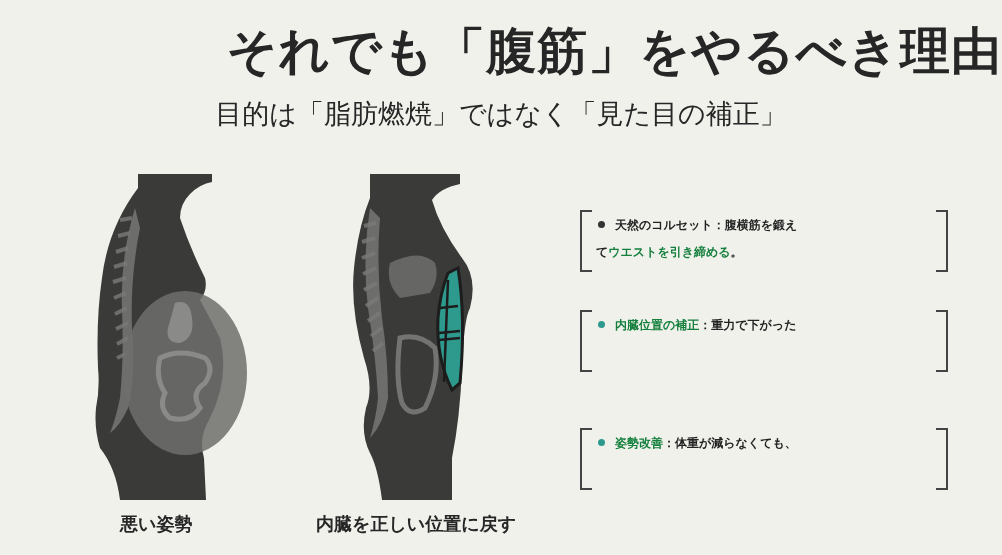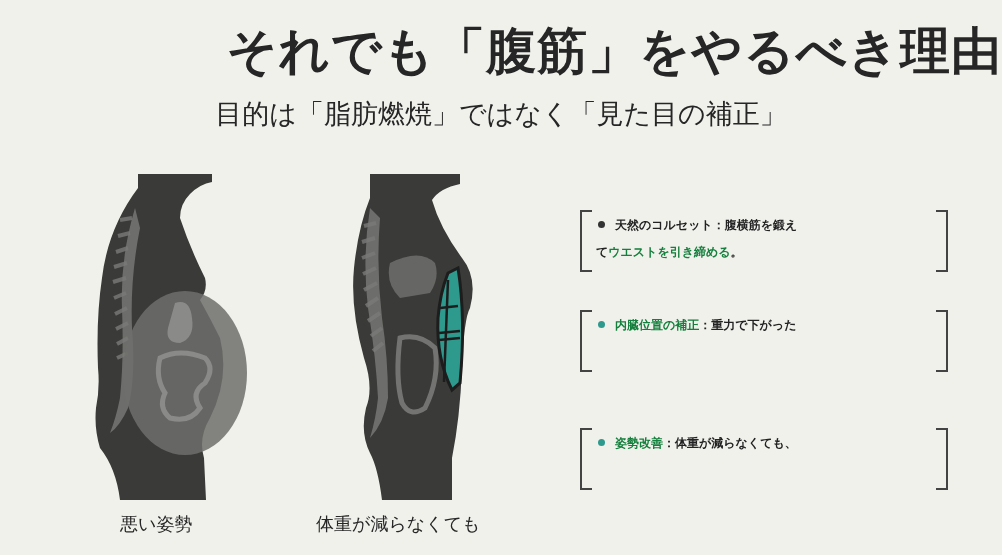--- a/index.html
+++ b/index.html
@@ -2,21 +2,21 @@
 <html><head>
 <meta charset="utf-8">
 <style>
   html,body{margin:0;padding:0;}
   body{width:1002px;height:555px;background:#f1f1ec;font-family:"DejaVu Sans","Liberation Sans",sans-serif;color:#222;position:relative;overflow:hidden;}
   .title{position:absolute;top:18px;left:0;width:1002px;text-align:right;font-size:50px;font-weight:bold;letter-spacing:1px;color:#262626;}
   .subtitle{position:absolute;top:96px;left:0;width:1002px;text-align:center;font-size:27px;font-weight:normal;color:#262626;}
   .figure{position:absolute;top:168px;}
   .fig1{left:80px;width:200px;height:340px;}
   .fig2{left:340px;width:180px;height:340px;}
-  .caption{position:absolute;top:512px;font-size:18px;font-weight:normal;color:#262626;}
+  .caption{position:absolute;top:512px;font-size:18px;font-weight:bold;color:#262626;}
   .cap1{left:120px;}
   .cap2{left:316px;}
   .point{position:absolute;left:580px;width:368px;height:58px;}
   .point .br{position:absolute;top:0;width:10px;height:100%;border:2px solid #444;}
   .point .br.l{left:0;border-right:none;}
   .point .br.r{right:0;border-left:none;}
   .point .txt{position:absolute;left:16px;top:2px;font-size:12px;font-weight:bold;line-height:27px;color:#222;width:345px;}
   .bullet{display:inline-block;width:7px;height:7px;border-radius:50%;background:#333;margin:0 10px 3px 2px;vertical-align:middle;}
   .bullet.teal{background:#2e9a8e;}
   .teal{color:#15803d;}
@@ -70,21 +70,21 @@
     </g>
     <path d="M50 95 Q80 80 95 95 Q100 110 90 125 L60 130 Q45 115 50 95 Z" fill="#6e6e6c" opacity="0.85"></path>
     <path d="M60 170 Q80 165 95 180 Q100 210 85 240 Q70 250 62 235 Q55 210 60 170 Z" fill="none" stroke="#7a7a78" stroke-width="5" opacity="0.9"></path>
     <path d="M108 105 L118 100 Q126 150 120 215 L112 222 Q96 190 98 150 Q100 125 108 105 Z" fill="#2e9a8e" stroke="#1d1d1d" stroke-width="3"></path>
     <path d="M108 112 L104 214" stroke="#1d1d1d" stroke-width="2.5"></path>
     <line x1="100" y1="140" x2="118" y2="138" stroke="#1d1d1d" stroke-width="2.5"></line>
     <line x1="99" y1="165" x2="120" y2="163" stroke="#1d1d1d" stroke-width="2.5"></line>
     <line x1="99" y1="172" x2="120" y2="170" stroke="#1d1d1d" stroke-width="2.5"></line>
   </svg>
 </div>
-<div class="caption cap2">体重が減らなくても</div>
+<div class="caption cap2">内臓を正しい位置に戻す</div>
 
 <div class="point p1">
   <span class="br l"></span>
   <span class="br r"></span>
   <div class="txt">
     <span class="bullet"></span><span>天然のコルセット</span><span>：</span><span>腹横筋を鍛え</span><br>
     <span>て</span><span class="teal">ウエストを引き締める</span><span>。</span>
   </div>
 </div>
 

